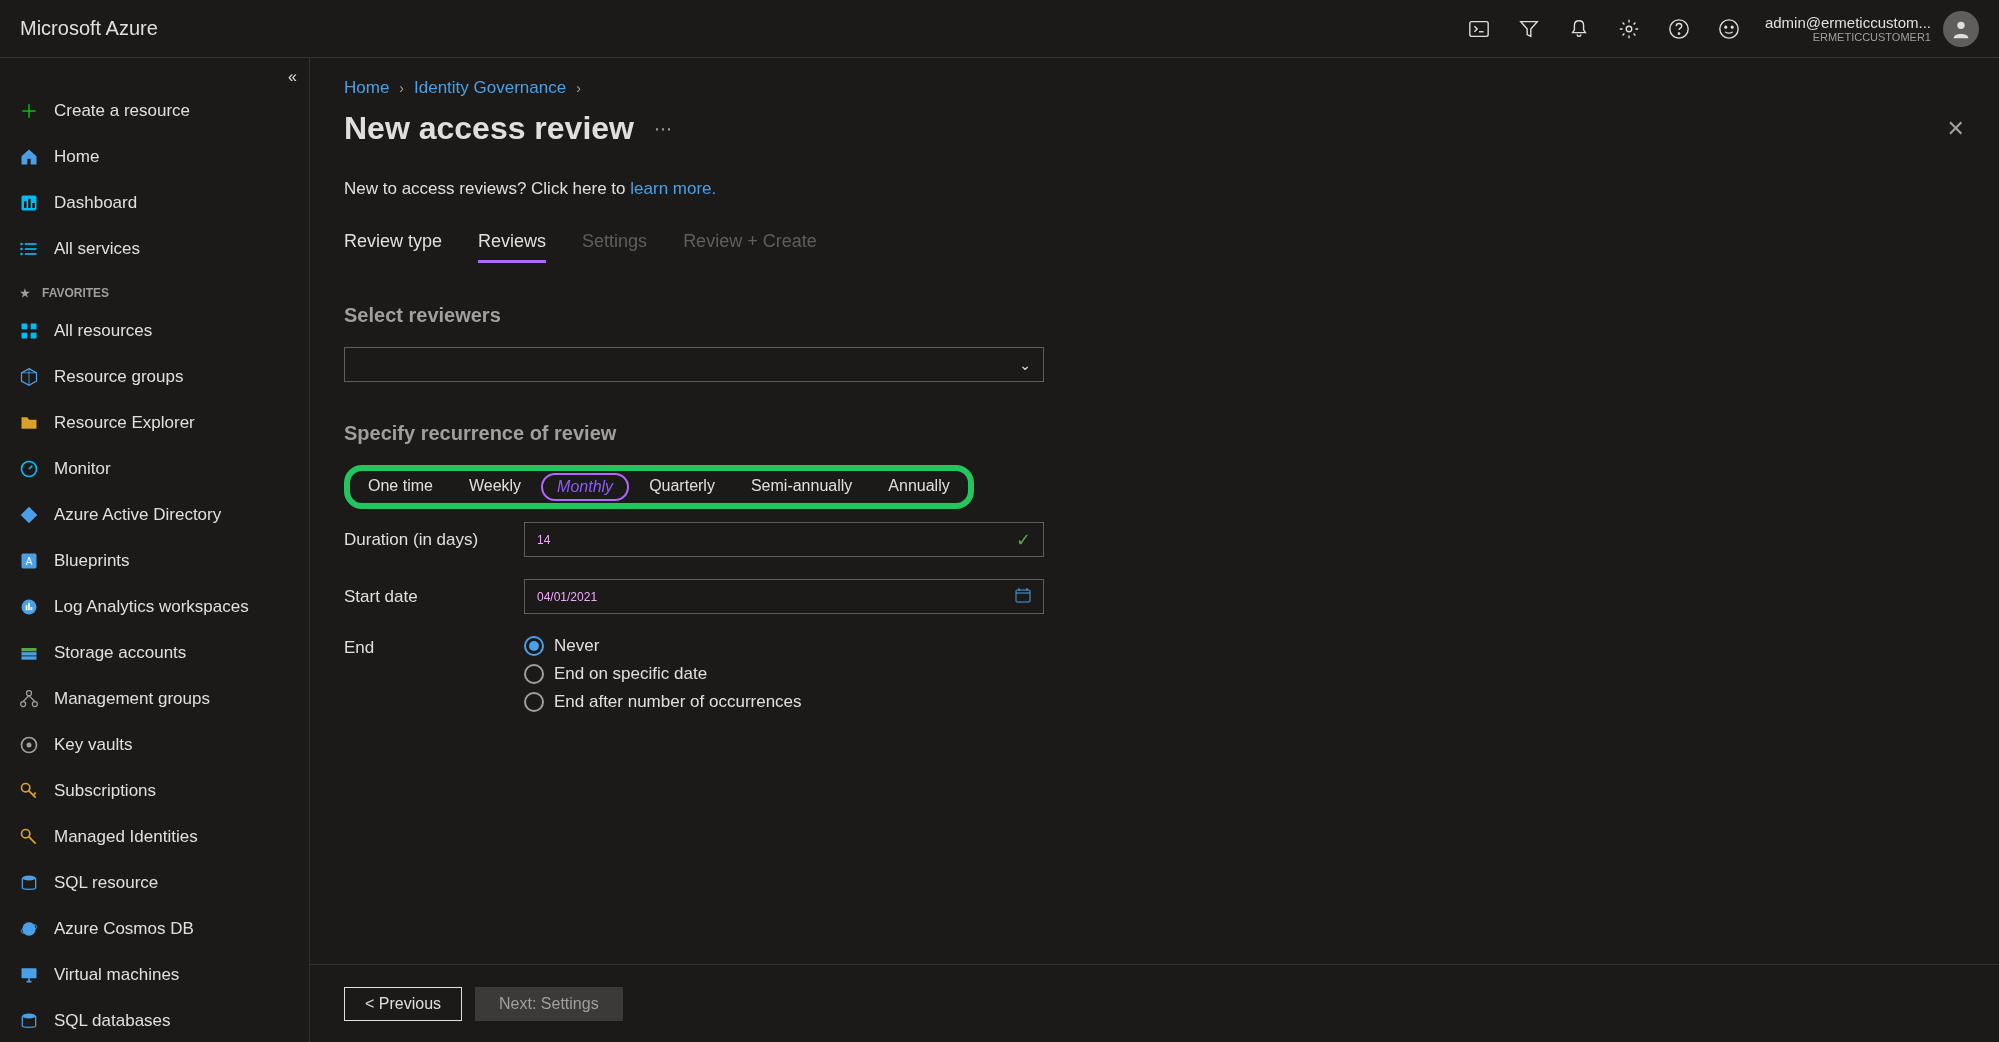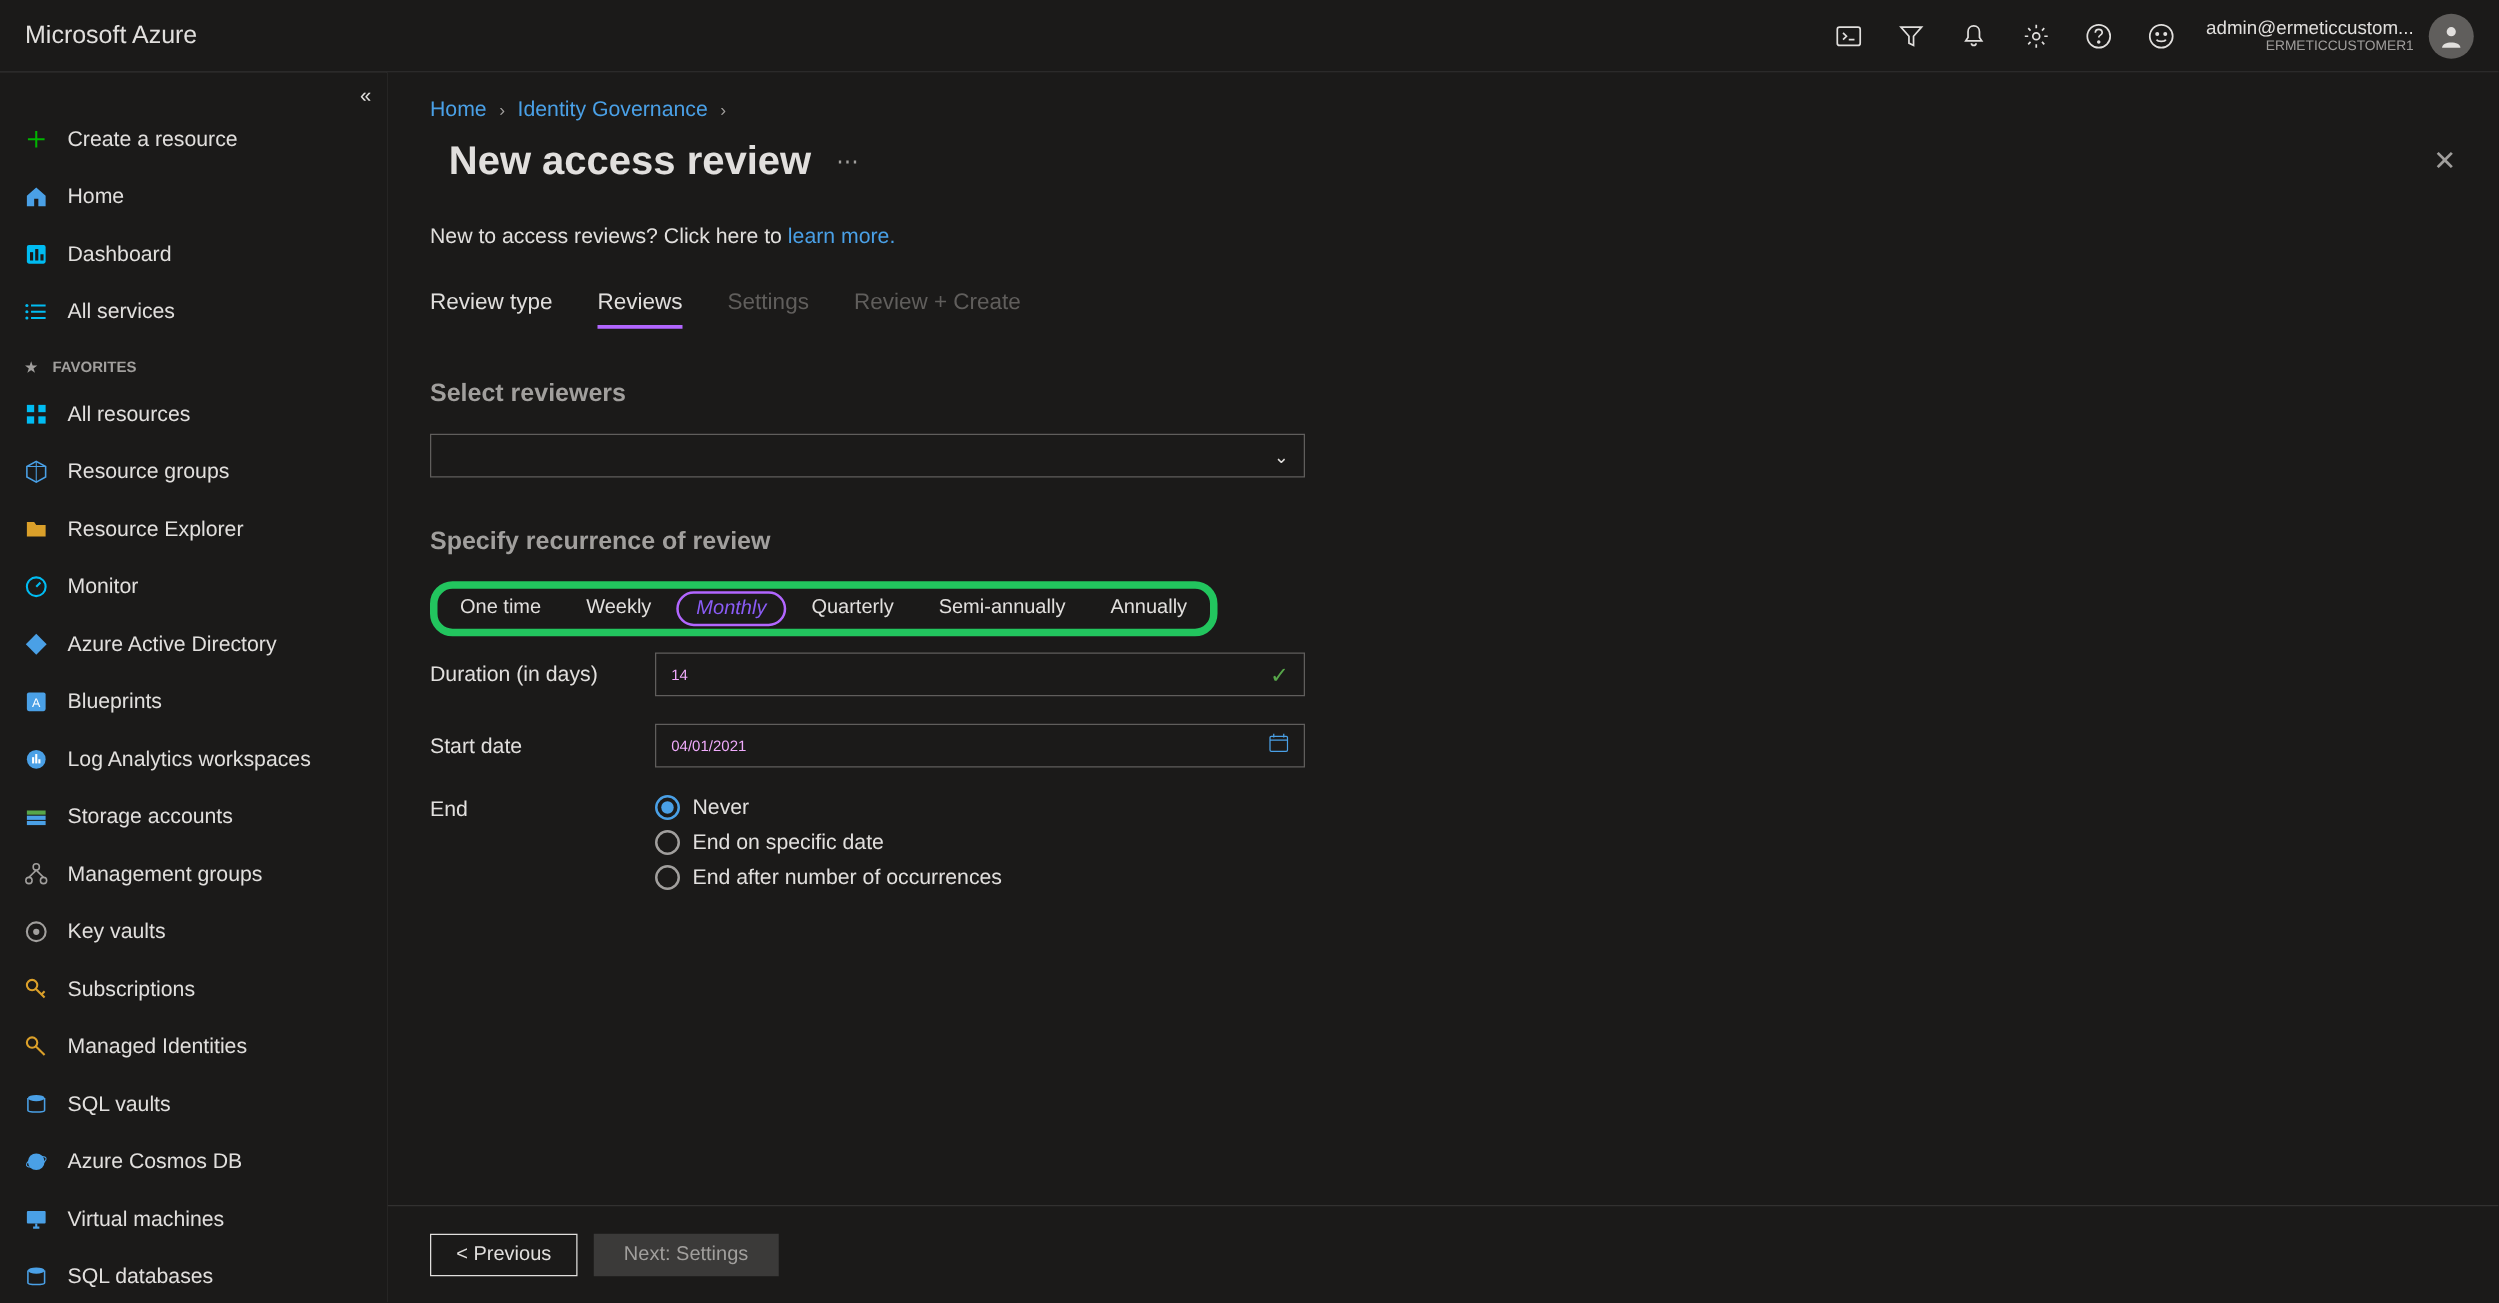--- a/index.html
+++ b/index.html
@@ -32,21 +32,21 @@
     .sidebar-section-label::before { content: '★'; position: absolute; left: 20px; color: #a19f9d; font-size: 11px; }
     .sidebar-section-label { position: relative; }
 
     
     .main { flex: 1; display: flex; flex-direction: column; background: #1b1a19; overflow: hidden; }
     .content-scroll { flex: 1; padding: 20px 34px; overflow-y: auto; }
     .breadcrumb { display: flex; align-items: center; gap: 10px; font-size: 17px; margin-bottom: 12px; }
     .breadcrumb a { color: #4aa0e6; text-decoration: none; cursor: pointer; }
     .breadcrumb .chev { color: #a19f9d; font-size: 14px; }
     .page-title-row { display: flex; align-items: center; justify-content: space-between; margin-bottom: 32px; }
-    .page-title-left { display: flex; align-items: center; gap: 20px; margin-left: 15px; }
+    .page-title-left { display: flex; align-items: center; gap: 20px; }
     .page-title { font-size: 32px; font-weight: 600; color: #e1dfdd; }
     .more-dots { color: #a19f9d; font-size: 18px; cursor: pointer; }
     .close-x { color: #a19f9d; font-size: 22px; cursor: pointer; }
     .intro-text { font-size: 17px; color: #e1dfdd; margin-bottom: 32px; }
     .intro-text a { color: #4aa0e6; text-decoration: none; cursor: pointer; }
 
     
     .tabs { display: flex; gap: 36px; border-bottom: 1px solid transparent; margin-bottom: 40px; }
     .tab { font-size: 18px; color: #e1dfdd; padding-bottom: 8px; cursor: pointer; border-bottom: 3px solid transparent; }
     .tab.active { border-bottom-color: #b266ff; }
@@ -308,21 +308,21 @@
         </span>
       <span>Managed Identities</span>
     </div>
     <div class="sidebar-item">
       <span class="icon-wrap">
           <svg viewBox="0 0 24 24" width="20" height="20">
             <ellipse cx="12" cy="6" rx="8" ry="3" class="ic-sql"></ellipse>
             <path d="M4 6 L4 18 C4 20 20 20 20 18 L20 6" fill="none" stroke="#4aa0e6" stroke-width="1.5"></path>
           </svg>
         </span>
-      <span>SQL vaults</span>
+      <span>SQL resource</span>
     </div>
     <div class="sidebar-item">
       <span class="icon-wrap">
           <svg viewBox="0 0 24 24" width="20" height="20">
             <circle cx="12" cy="12" r="8" class="ic-cosmos"></circle>
             <ellipse cx="12" cy="12" rx="10" ry="4" fill="none" stroke="#4aa0e6" stroke-width="1" transform="rotate(-20 12 12)"></ellipse>
           </svg>
         </span>
       <span>Azure Cosmos DB</span>
     </div>

